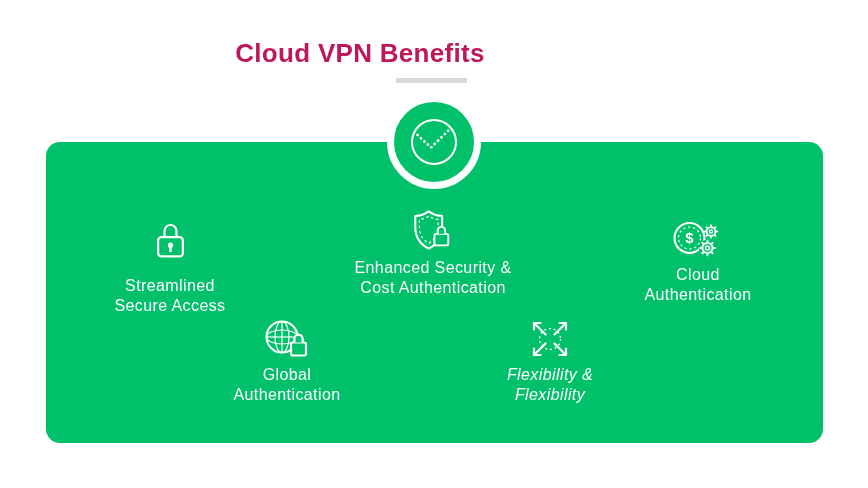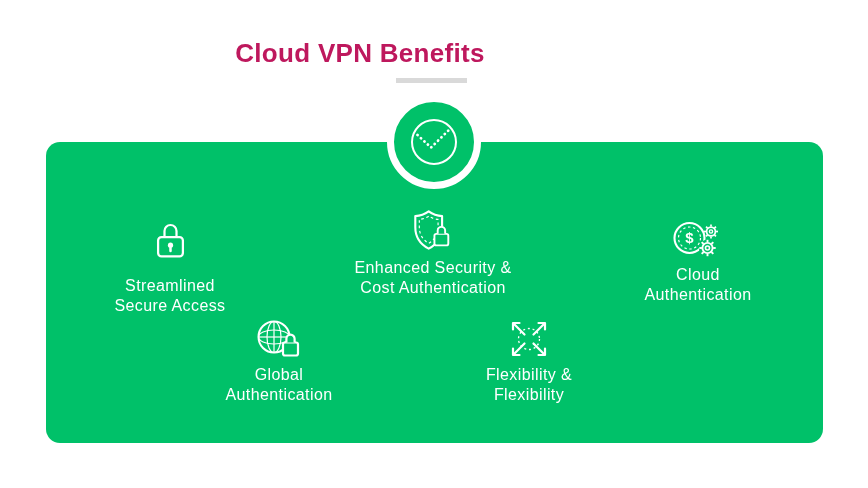--- a/index.html
+++ b/index.html
@@ -77,22 +77,22 @@
     font-size: 16px;
     line-height: 20px;
     letter-spacing: 0.4px;
     font-weight: 400;
     white-space: nowrap;
   }
   
   .b1 { left: 50px;  top: 218px; gap: 16px; }
   .b2 { left: 313px; top: 211px; }
   .b3 { left: 578px; top: 218px; }
-  .b4 { left: 159px; top: 318px; }
-  .b5 { left: 409px; top: 318px; }
+  .b4 { left: 167px; top: 318px; }
+  .b5 { left: 430px; top: 318px; font-style: italic; }
   svg { display: block; }
 </style>
 </head>
 <body>
 
 <div class="stage">
 
   <div class="title">Cloud VPN Benefits</div>
   <div class="divider"></div>
 

